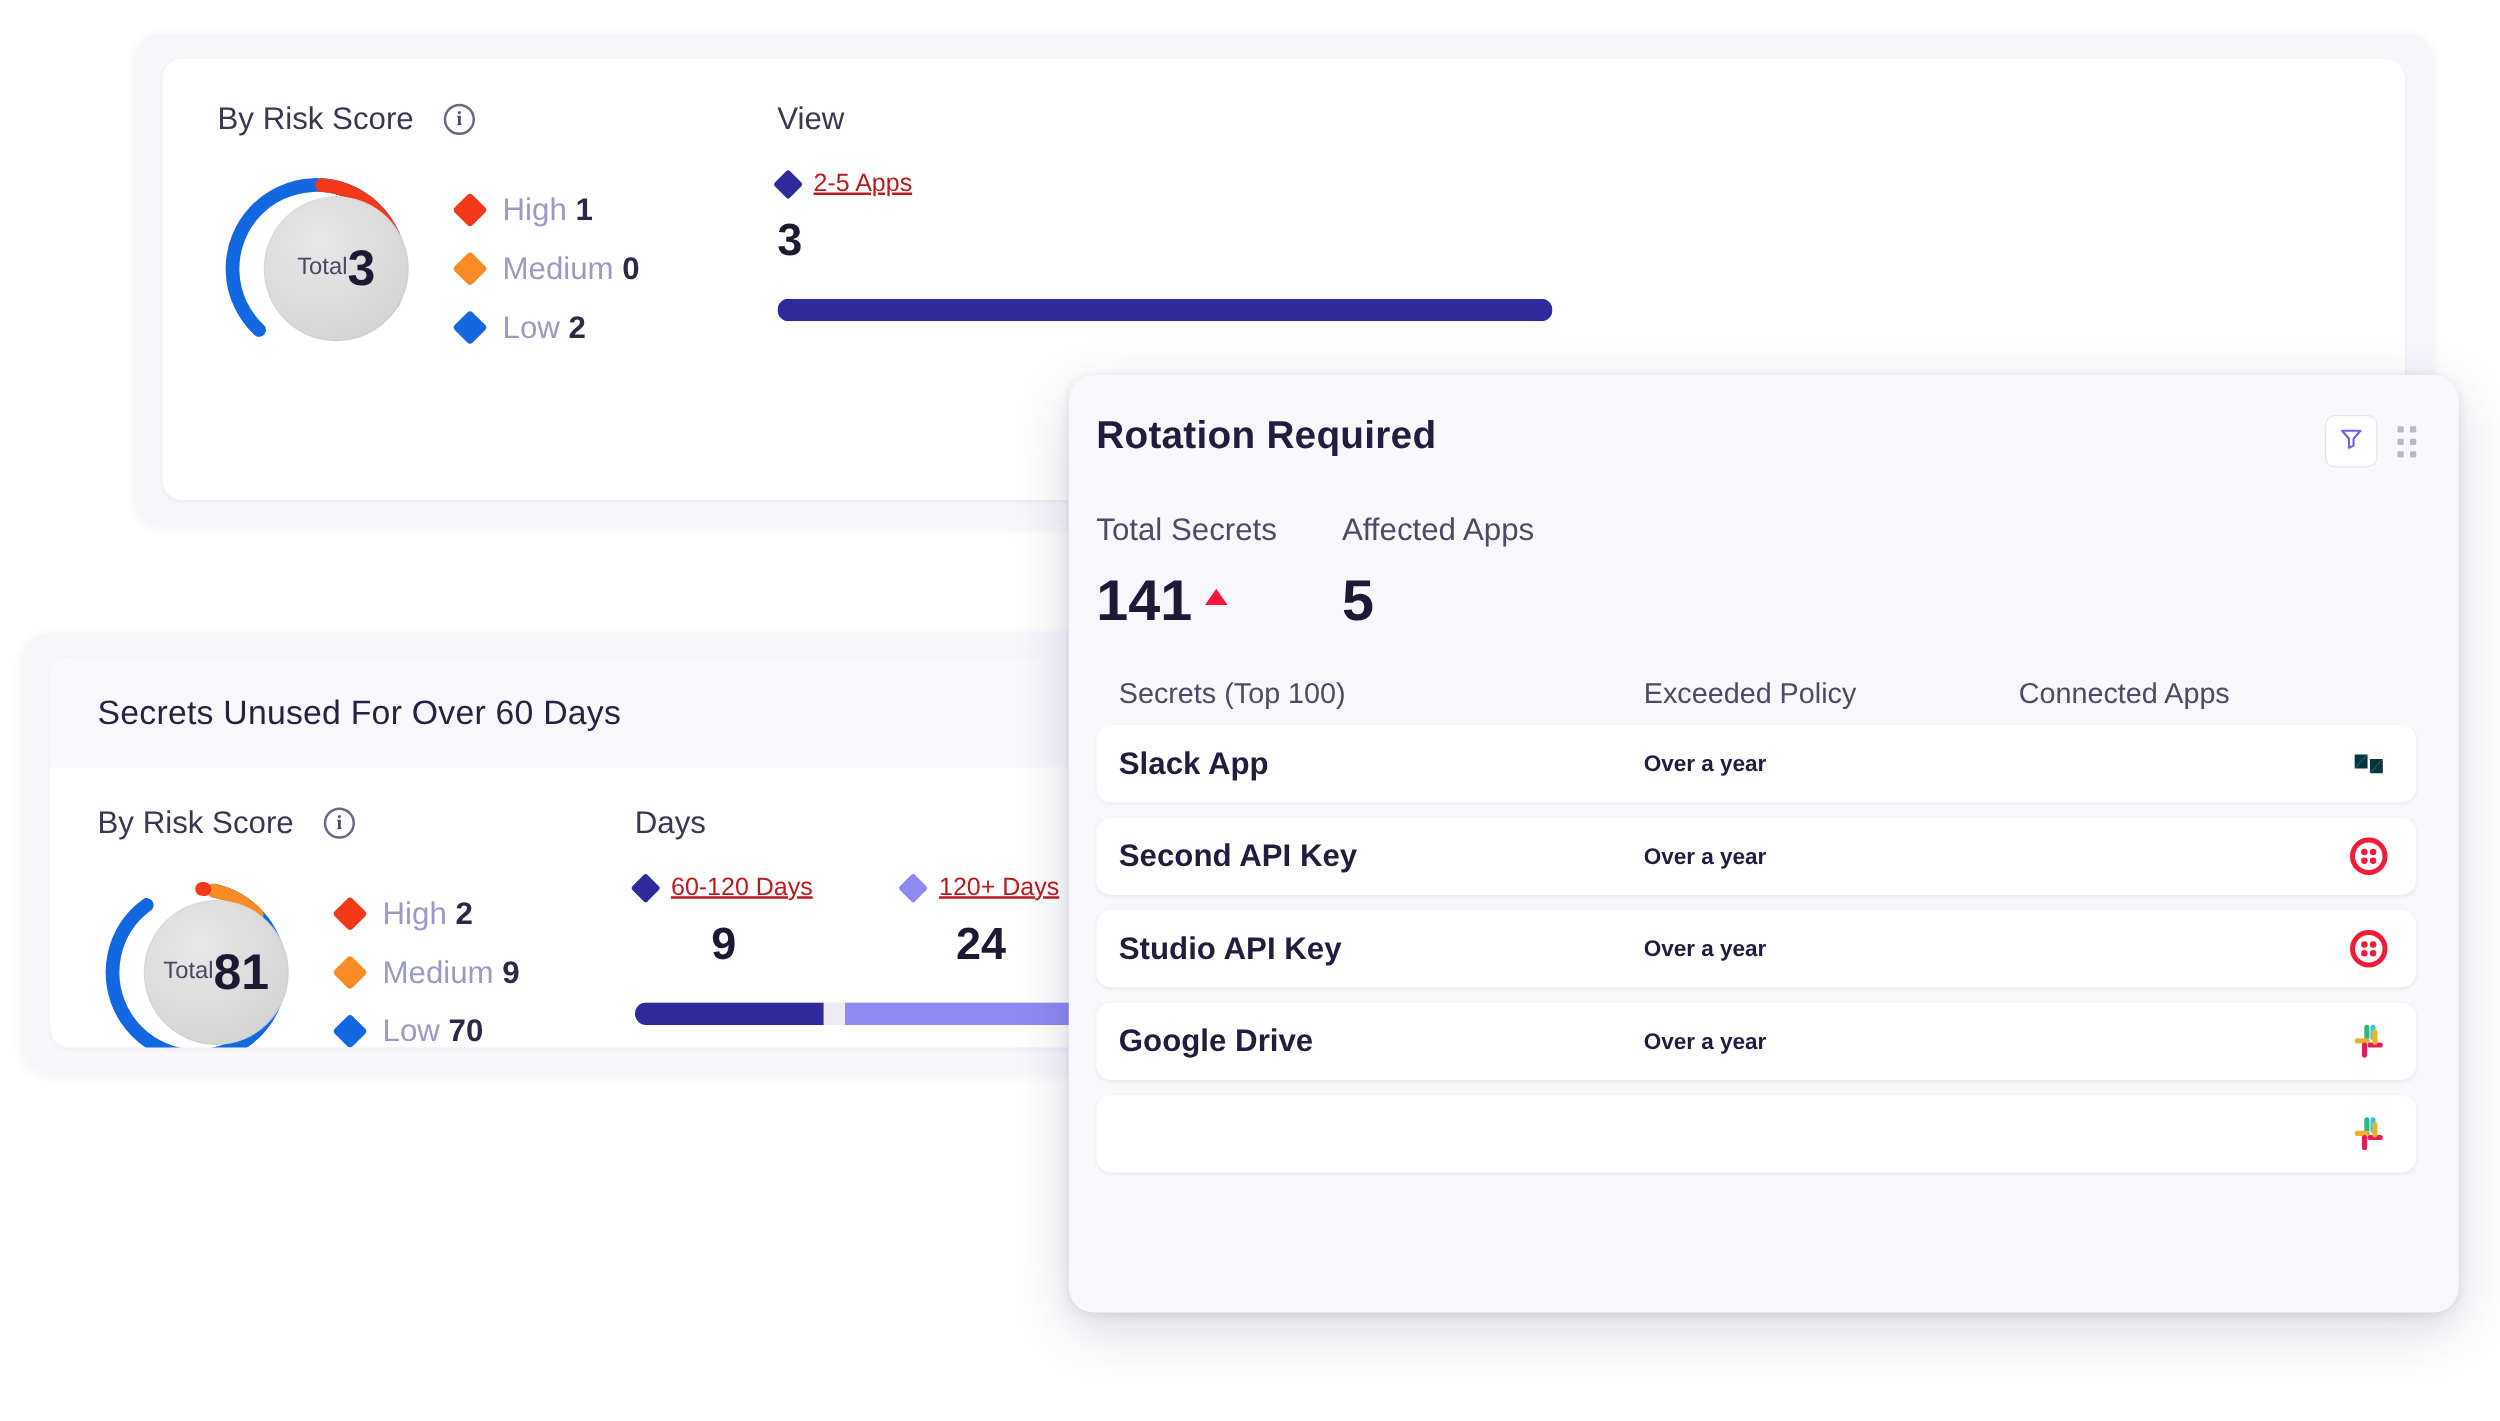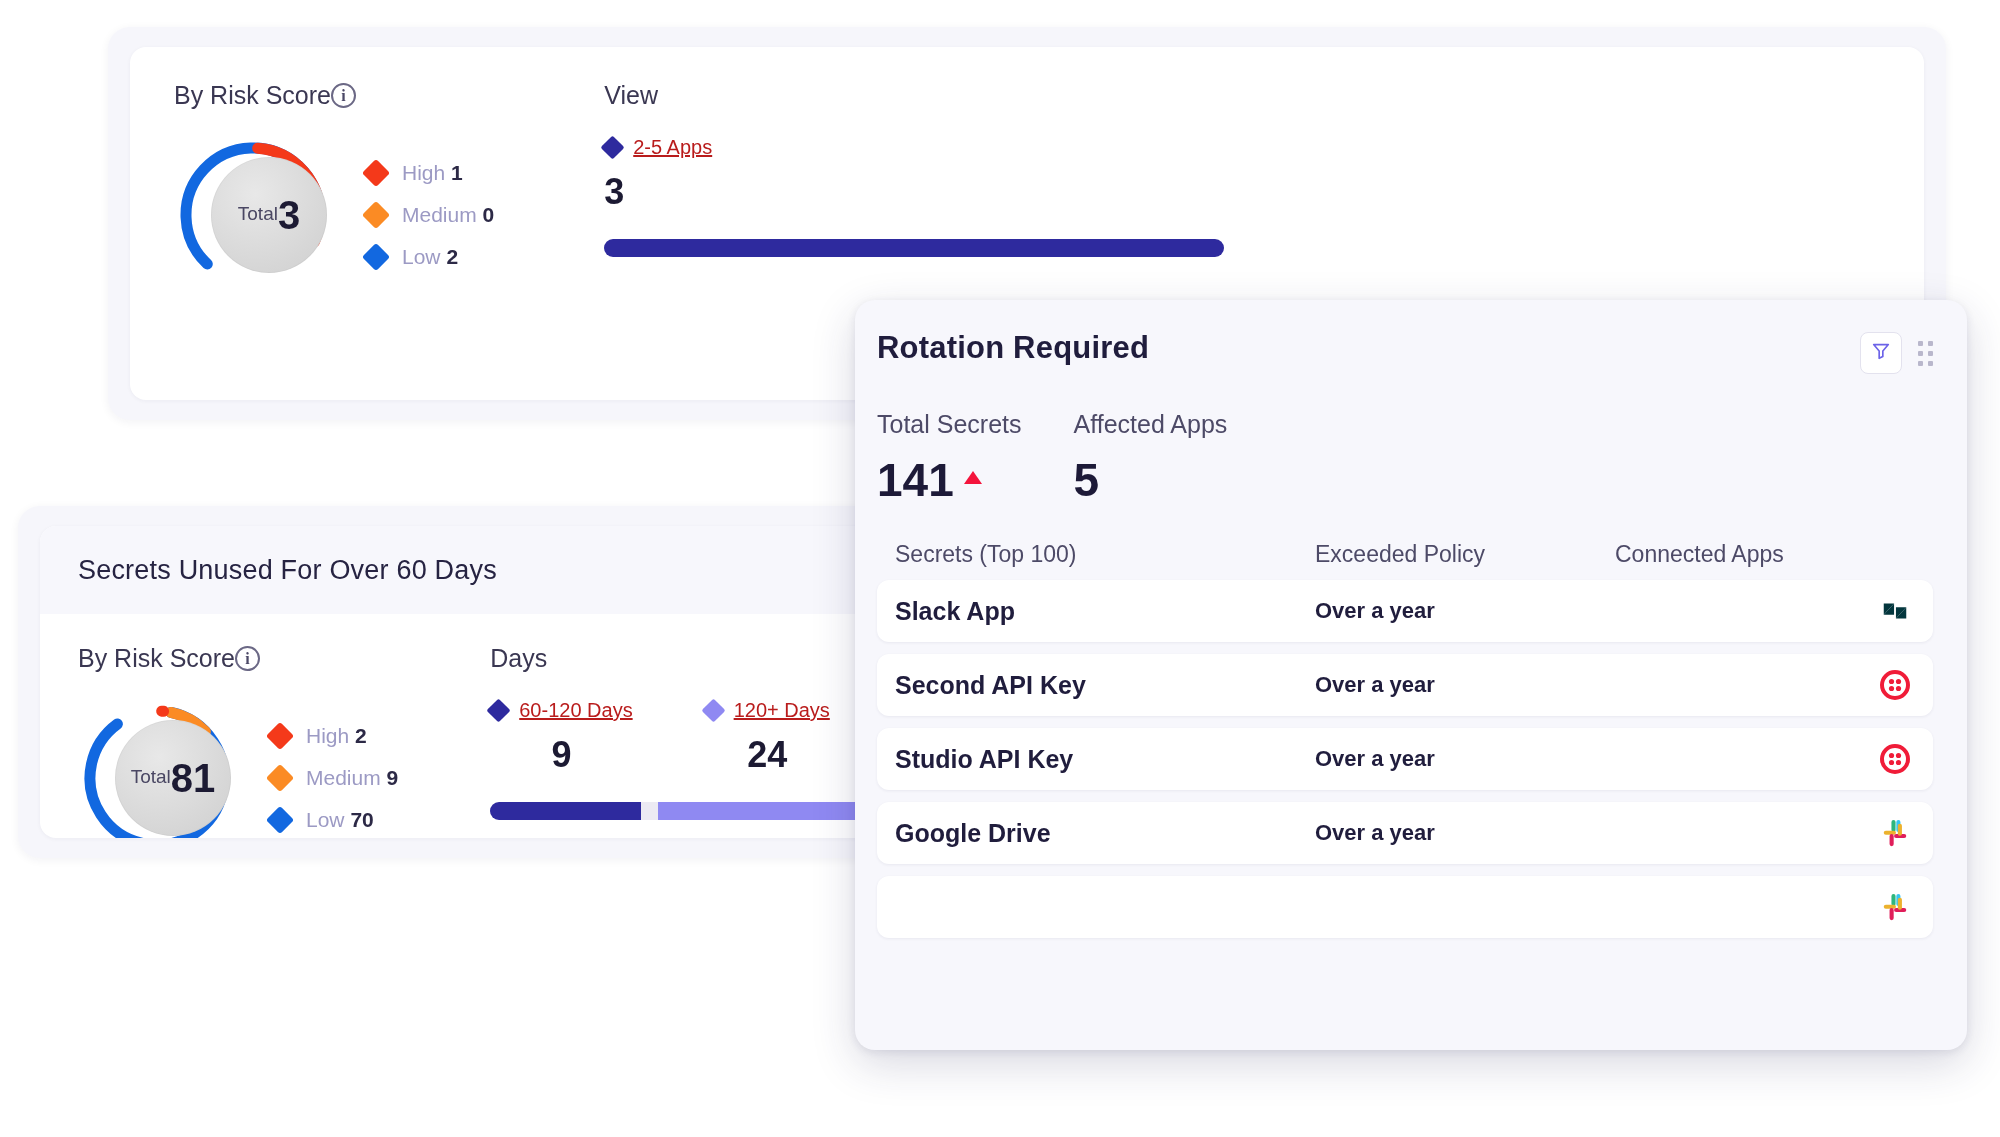--- a/index.html
+++ b/index.html
@@ -38,21 +38,21 @@
     color: #262342; letter-spacing: .2px;
   }
   .view-details {
     display: flex; align-items: center; gap: 12px;
     color: #6c63e8; font-size: 25px; font-weight: 500;
     cursor: pointer; white-space: nowrap;
   }
   .card-body { padding: 34px 44px 0 44px; display: flex; }
 
   .sec-label {
-    display: flex; align-items: center; gap: 0;
+    display: flex; align-items: center; gap: 24px;
     font-size: 25px; color: #3a3752; font-weight: 400;
     margin-bottom: 26px;
   }
   .info-i {
     width: 25px; height: 25px; border-radius: 50%;
     border: 2px solid #6b6885;
     display: inline-flex; align-items: center; justify-content: center;
     font-size: 16px; font-weight: 700; color: #4b4866;
     font-family: "Liberation Serif", serif;
   }
@@ -68,21 +68,21 @@
     display: flex; flex-direction: row;
     align-items: center; justify-content: center;
     box-shadow: inset 0 0 0 1px rgba(0,0,0,.03);
   }
   .donut-center .t { font-size: 19px; color: #4a4763; margin-bottom: 2px; }
   .donut-center .v { font-size: 40px; font-weight: 700; color: #1c1a33; line-height: 1; }
 
   .legend { margin-left: 34px; display: flex; flex-direction: column; justify-content: center; gap: 18px; }
   .legend-row { display: flex; align-items: center; gap: 16px; white-space: nowrap; }
   .dia { width: 20px; height: 20px; transform: rotate(45deg); border-radius: 3px; flex: none; }
-  .legend-label { font-size: 21px; color: #9c9ac4; }
+  .legend-label { font-size: 25px; color: #9c9ac4; }
   .legend-label b { color: #2c2946; font-weight: 600; }
 
   
   .bucket-col { margin-left: 110px; flex: 1; min-width: 0; }
   .bucket-items { display: flex; gap: 78px; }
   .bucket { }
   .bucket-head { display: flex; align-items: center; gap: 12px; white-space: nowrap; }
   .sq { width: 17px; height: 17px; transform: rotate(45deg); border-radius: 2px; flex: none; }
   .bucket-name { font-size: 20px; color: #b91c1c; text-decoration: underline; }
   .bucket-val { font-size: 36px; font-weight: 700; color: #1c1a33; margin-top: 12px; }
@@ -137,21 +137,21 @@
   .c3 { flex: 1; }
 
   .rows { padding: 0 0 0 0; }
   .row {
     display: flex; align-items: center;
     background: #ffffff; border-radius: 12px;
     height: 62px; margin-bottom: 12px; padding: 0 18px;
     box-shadow: 0 1px 3px rgba(40,40,90,.07);
   }
   .row .name { font-size: 25px; font-weight: 700; color: #201d3d; }
-  .row .pol { font-size: 22px; font-weight: 700; color: #201d3d; }
+  .row .pol { font-size: 18px; font-weight: 700; color: #201d3d; }
   .row .app { flex: 1; display: flex; justify-content: flex-end; }
   .app-icon {
     width: 40px; height: 40px; border-radius: 7px; background: #fff;
     display: flex; align-items: center; justify-content: center;
     overflow: hidden;
   }
 </style>
 </head>
 <body>
 

